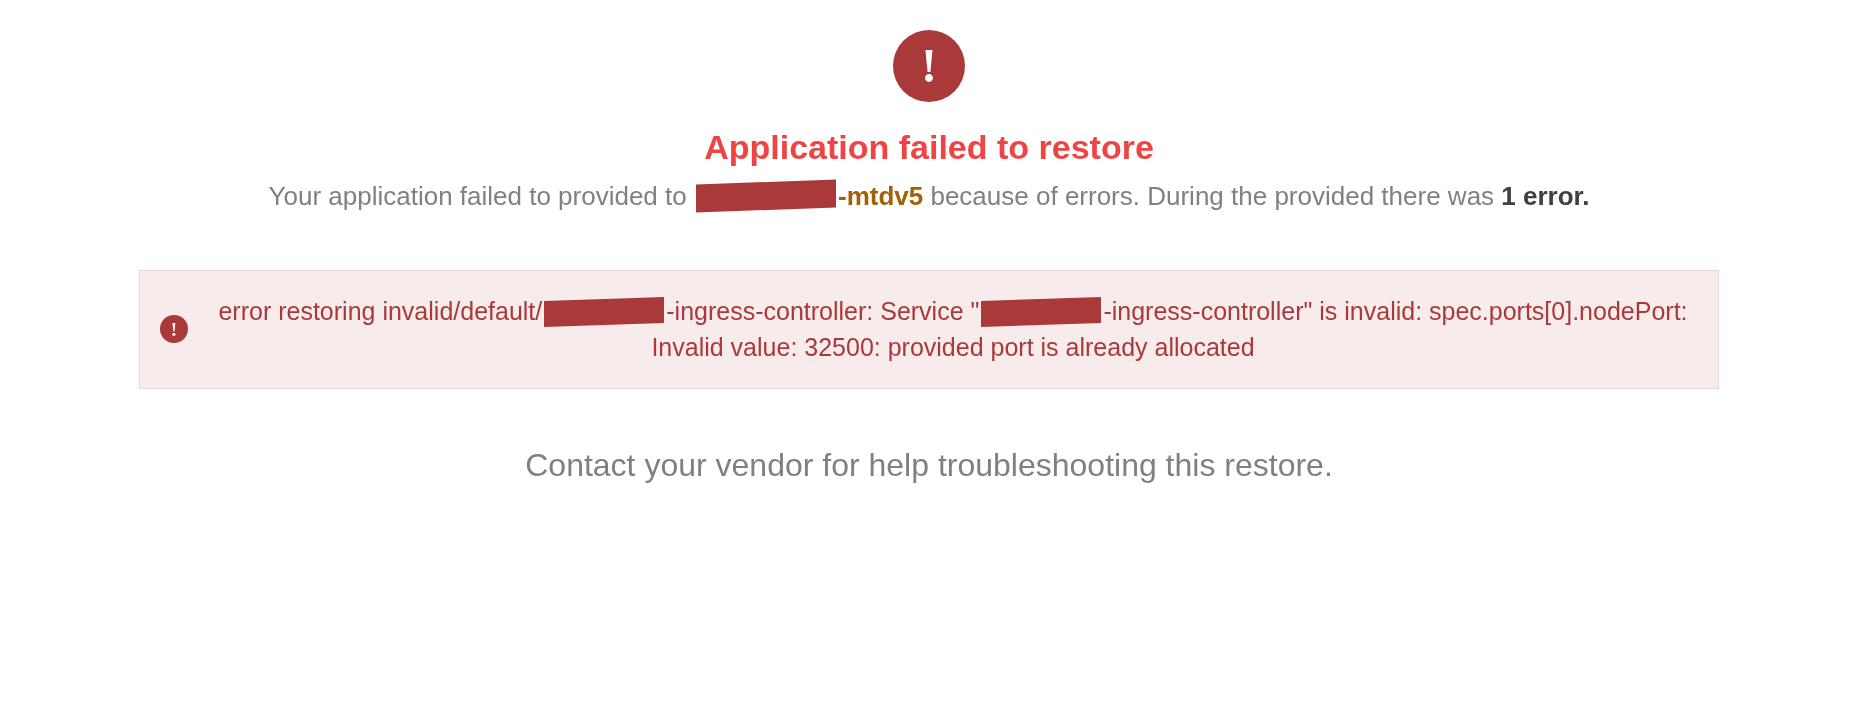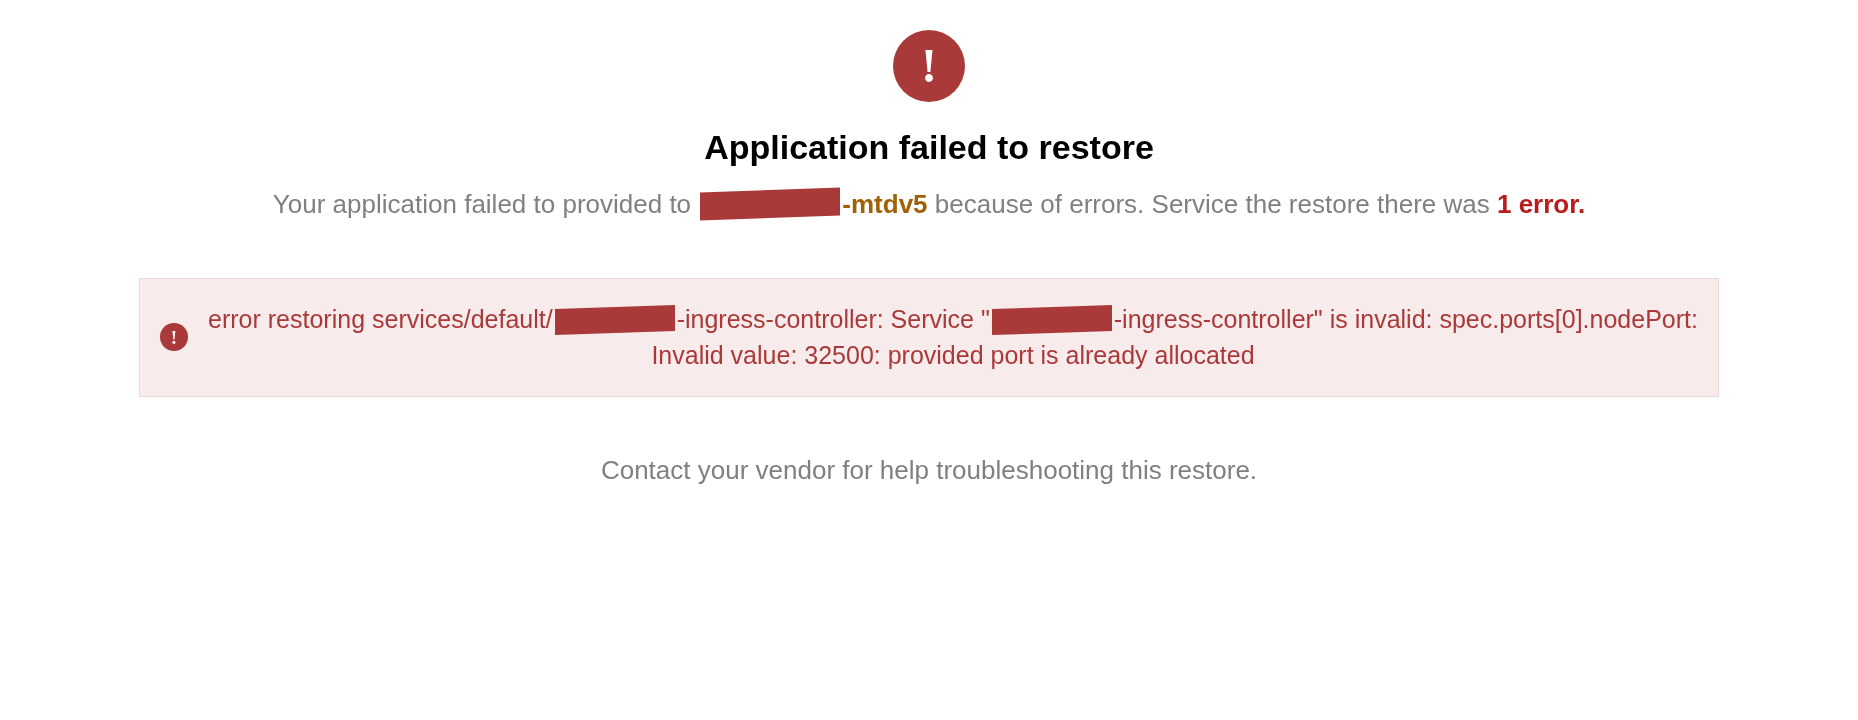--- a/index.html
+++ b/index.html
@@ -30,22 +30,22 @@
     .hero-icon-glyph {
       color: #ffffff;
       font-size: 48px;
       font-weight: 700;
       line-height: 1;
       font-family: Georgia, serif;
     }
     .page-title {
       font-size: 34px;
       font-weight: 700;
-      color: #000000;
-      margin-bottom: 22px;
+      color: #ef4444;
+      margin-bottom: 14px;
     }
     .subtitle {
       font-size: 26px;
       color: #808080;
       margin-bottom: 58px;
       text-align: center;
     }
     .subtitle .redaction {
       display: inline-block;
       width: 140px;
@@ -55,21 +55,21 @@
       margin: 0 2px;
       transform: skewY(-2deg);
       position: relative;
       top: -2px;
     }
     .subtitle .dashsuffix {
       color: #a16207;
       font-weight: 700;
     }
     .subtitle .errcount {
-      color: #b91c1c;
+      color: #404040;
       font-weight: 700;
     }
     .error-banner {
       width: 1580px;
       background: #f8ebeb;
       border: 1px solid #ecd6d6;
       display: flex;
       align-items: center;
       padding: 22px 20px;
       margin-bottom: 58px;
@@ -104,43 +104,43 @@
       width: 120px;
       height: 26px;
       background: #aa3939;
       vertical-align: middle;
       margin: 0 2px;
       transform: skewY(-2deg);
       position: relative;
       top: -2px;
     }
     .footer-note {
-      font-size: 26px;
+      font-size: 32px;
       color: #808080;
       text-align: center;
     }
   </style>
 </head>
 <body>
 
 <div class="hero-icon">
   <span class="hero-icon-glyph">!</span>
 </div>
 
 <h1 class="page-title">Application failed to restore</h1>
 
 <p class="subtitle">
   <span>Your application failed to provided to </span>
   <span class="redaction"></span><span class="dashsuffix">-mtdv5</span>
-  <span> because of errors. Service the restore there was </span>
+  <span> because of errors. During the provided there was </span>
   <span class="errcount">1 error.</span>
 </p>
 
 <div class="error-banner">
   <div class="small-icon">
     <span class="glyph">!</span>
   </div>
   <div class="error-message">
-    <span>error restoring services/default/</span><span class="redaction"></span><span>-ingress-controller: Service "</span><span class="redaction"></span><span>-ingress-controller" is invalid: spec.ports[0].nodePort: Invalid value: 32500: provided port is already allocated</span>
+    <span>error restoring invalid/default/</span><span class="redaction"></span><span>-ingress-controller: Service "</span><span class="redaction"></span><span>-ingress-controller" is invalid: spec.ports[0].nodePort: Invalid value: 32500: provided port is already allocated</span>
   </div>
 </div>
 
 <p class="footer-note">Contact your vendor for help troubleshooting this restore.</p>
 
 </body></html>

